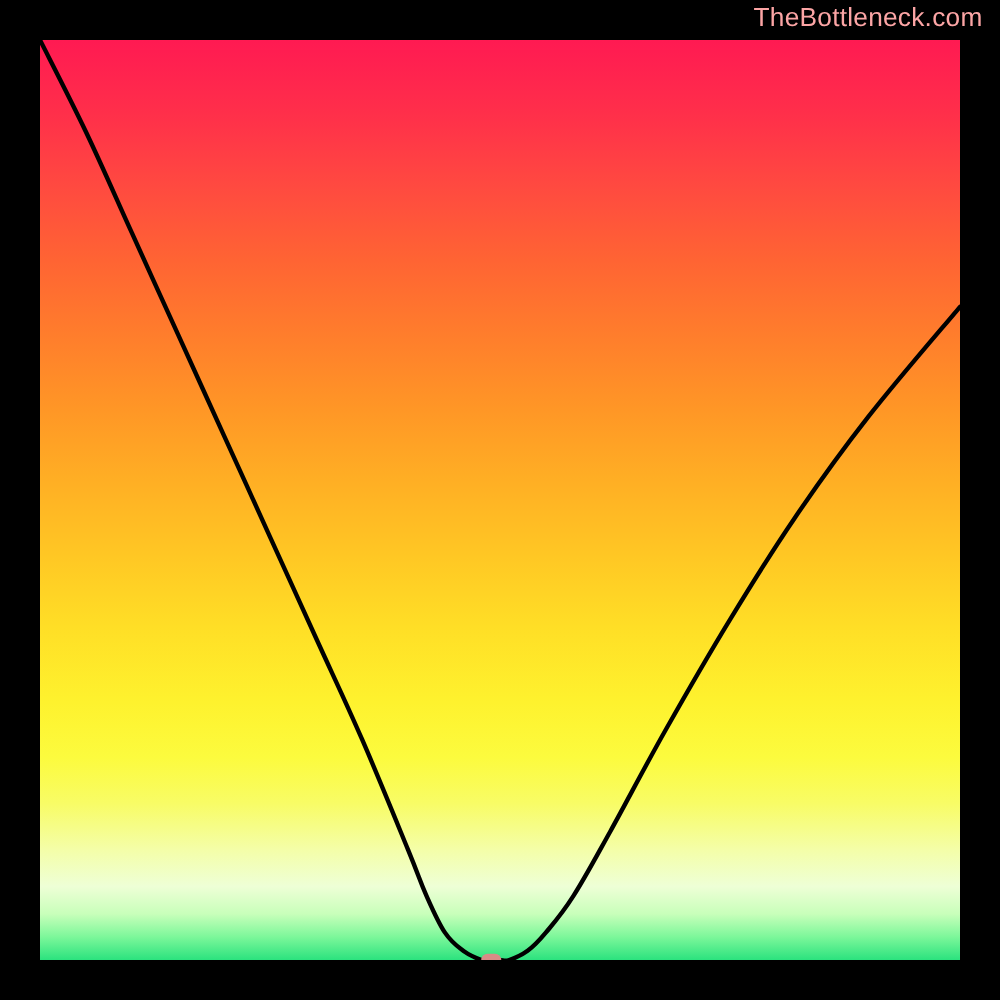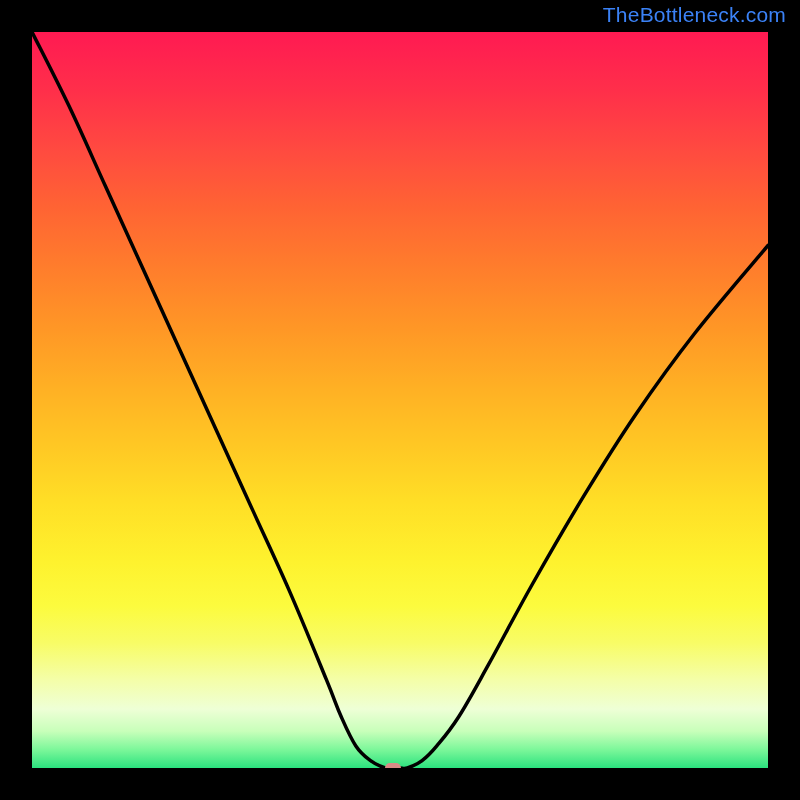--- a/index.html
+++ b/index.html
@@ -61,21 +61,21 @@
     width: 16px;
     height: 10px;
     border-radius: 5px;
     background: #d98b86;
     transform: translate(-50%, -50%);
   }
   .watermark {
     position: absolute;
     top: 3px;
     right: 14px;
-    color: #3b82f6;
+    color: #fca5a5;
     font-size: 21px;
     font-weight: 500;
     letter-spacing: 0.2px;
     user-select: none;
   }
 </style>
 </head>
 <body>
 
 <div class="frame">

